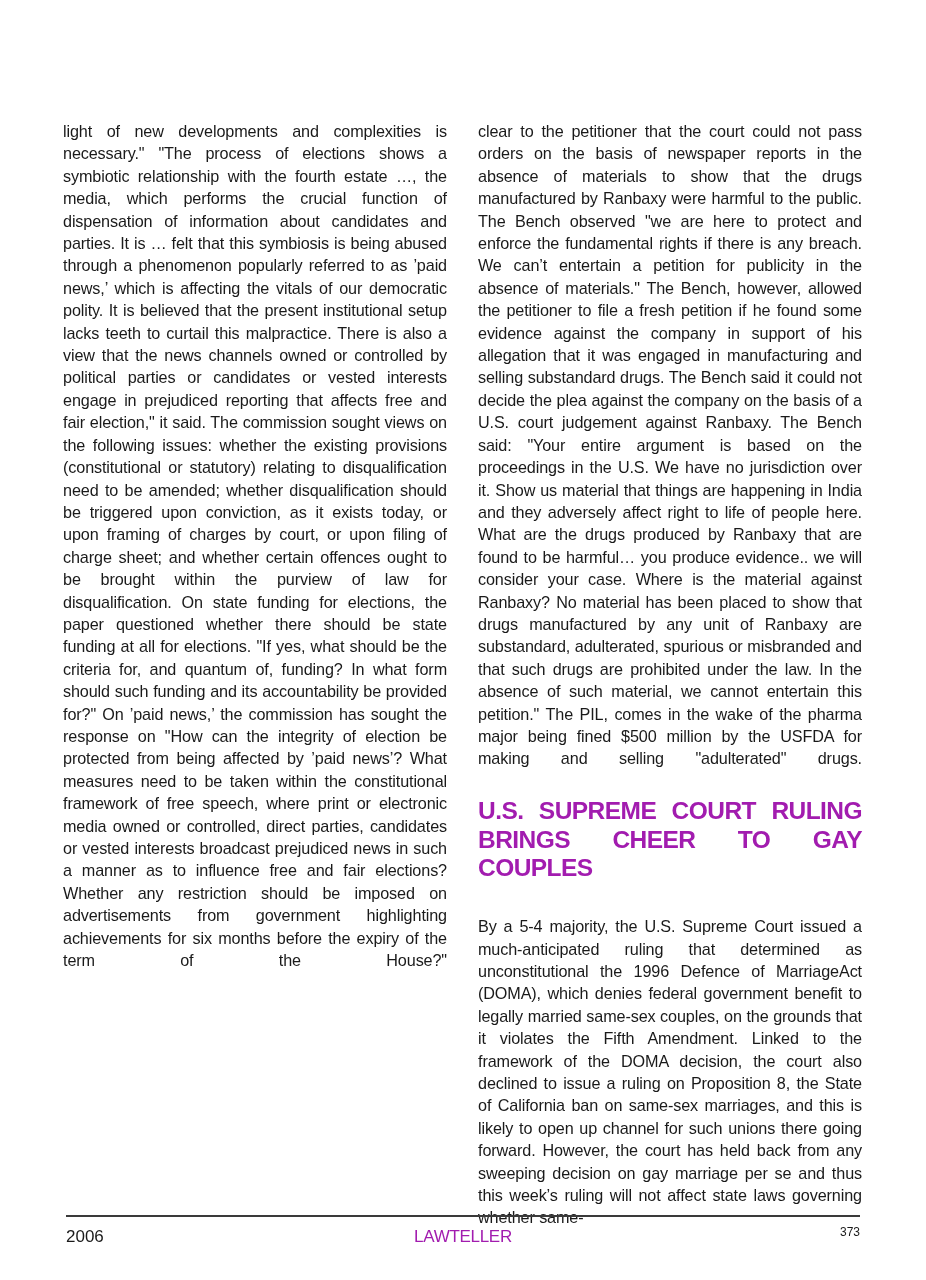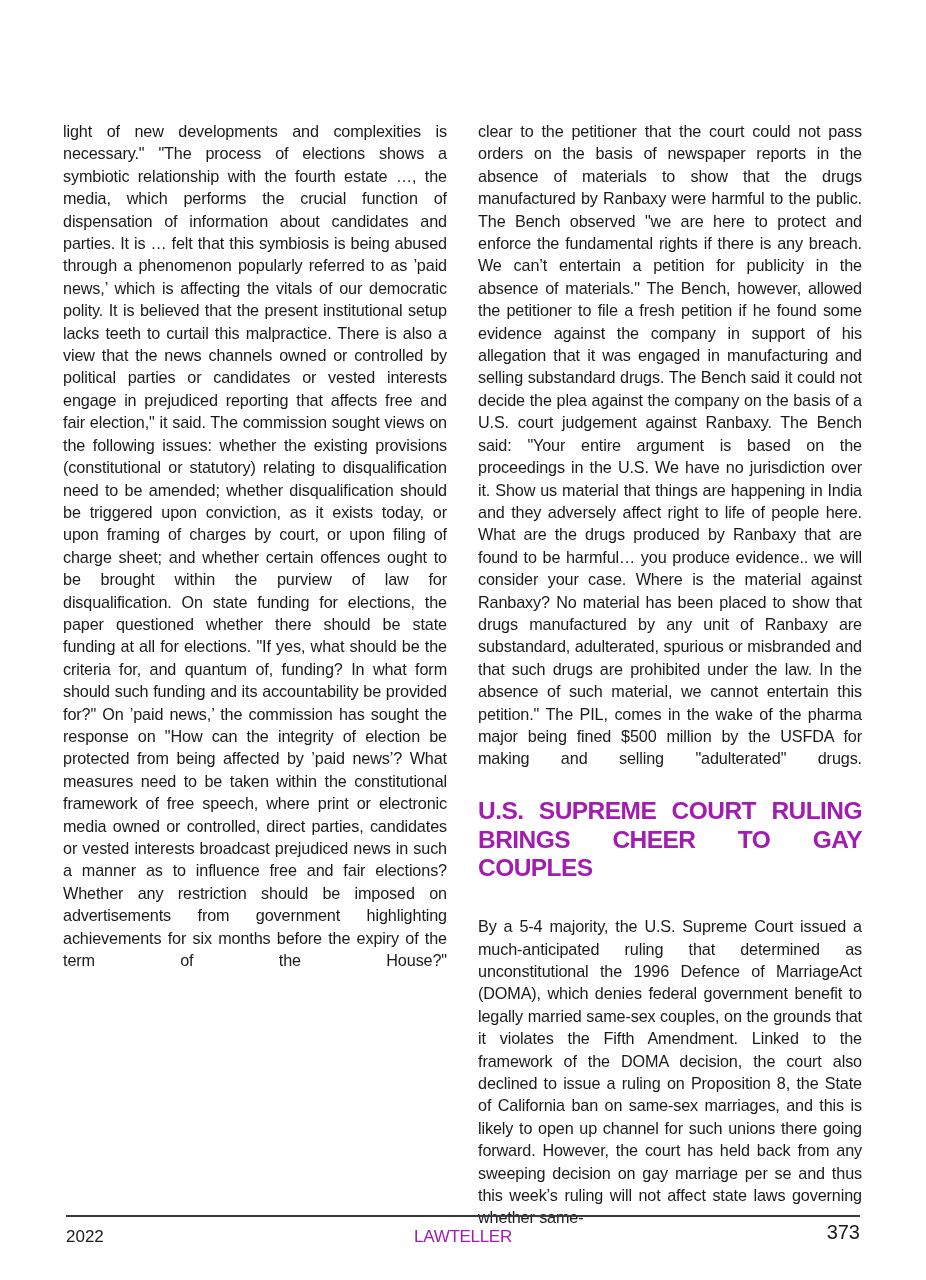--- a/index.html
+++ b/index.html
@@ -121,21 +121,21 @@
     text-align: center;
     font-size: 17px;
     line-height: 22px;
     letter-spacing: -0.3px;
     color: #a21caf;
   }
   .footer-pageno {
     position: absolute;
     right: 0;
     top: -5px;
-    font-size: 20px;
+    font-size: 12px;
     line-height: 22px;
     color: #1a1a1a;
   }
 </style>
 </head>
 <body>
 
 <div class="page">
 
   <div class="columns">
@@ -152,19 +152,19 @@
       <h2 class="heading tight">U.S. SUPREME COURT RULING BRINGS CHEER TO GAY COUPLES</h2>
 
       <p class="para nostretch">By a 5-4 majority, the U.S. Supreme Court issued a much-anticipated ruling that determined as unconstitutional the 1996 Defence of MarriageAct (DOMA), which denies federal government benefit to legally married same-sex couples, on the grounds that it violates the Fifth Amendment. Linked to the framework of the DOMA decision, the court also declined to issue a ruling on Proposition 8, the State of California ban on same-sex marriages, and this is likely to open up channel for such unions there going forward. However, the court has held back from any sweeping decision on gay marriage per se and thus this week’s ruling will not affect state laws governing whether same-</p>
     </div>
 
   </div>
 
   <div class="footer">
     <div class="footer-rule"></div>
     <div class="footer-row">
-      <span class="footer-year">2022</span>
+      <span class="footer-year">2006</span>
       <span class="footer-brand">LAWTELLER</span>
       <span class="footer-pageno">373</span>
     </div>
   </div>
 
 </div>
 
 </body></html>

